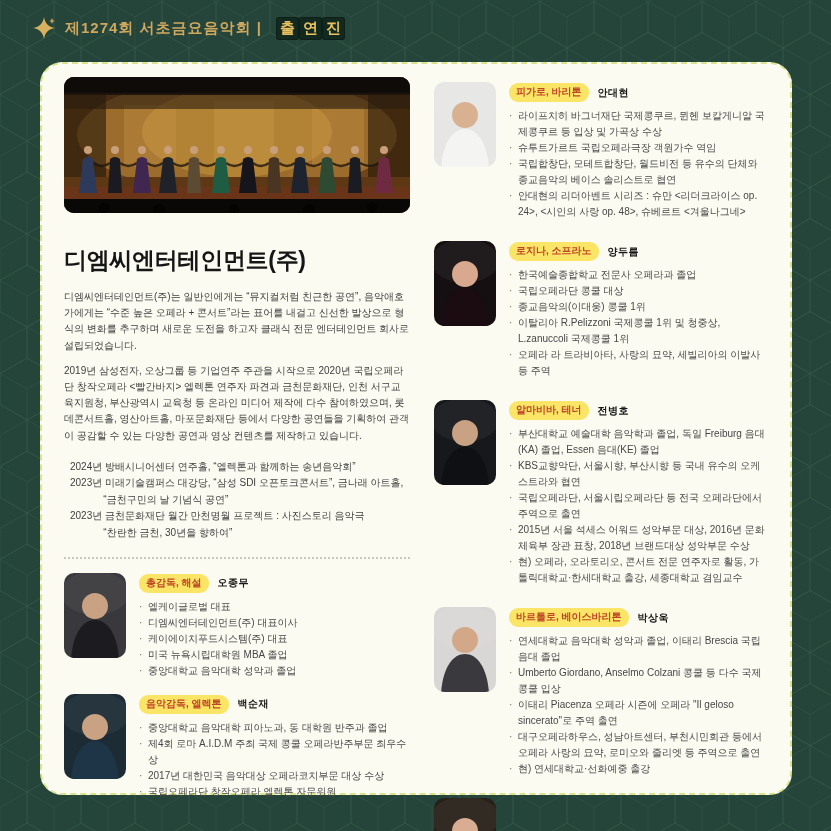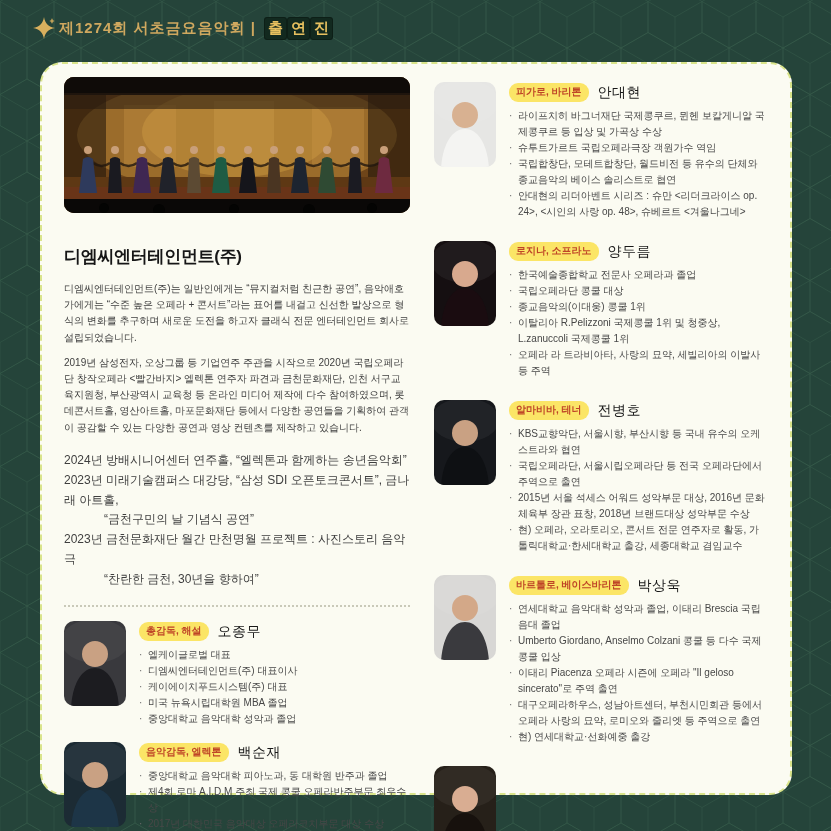--- a/index.html
+++ b/index.html
@@ -3,50 +3,50 @@
 <meta charset="utf-8">
 <style>
   html,body{margin:0;padding:0;}
   body{
     width:831px;height:831px;position:relative;overflow:hidden;
     background:#25443a;
     font-family:"Liberation Sans","DejaVu Sans",sans-serif;
   }
   #bg-pattern{position:absolute;inset:0;}
   
-  .header{position:absolute;top:16px;left:32px;display:flex;align-items:center;gap:3px;z-index:2;}
+  .header{position:absolute;top:16px;left:32px;display:flex;align-items:center;gap:9px;z-index:2;}
   .star{width:24px;height:24px;flex:none;}
   .title{font-size:15px;font-weight:700;color:#cfa85f;letter-spacing:1px;}
   .hl{display:inline-flex;gap:2px;margin-left:6px;}
   .hl-char{background:#12291f;color:#e7c05f;font-weight:700;font-size:15px;
     padding:1px 3px;border-radius:2px;box-shadow:0 0 0 1px #0d1f17;}
   
   .card{position:absolute;left:40px;top:62px;width:752px;height:733px;box-sizing:border-box;
     background:#fbfbf2;border:2px dashed #d9e48a;border-radius:22px;
     padding:13px 22px 18px 22px;display:flex;gap:24px;z-index:1;}
   .col-left{width:346px;flex:none;}
   .col-right{flex:1;min-width:0;padding-top:5px;}
   
   .stage-photo{width:346px;height:136px;border-radius:10px;overflow:hidden;margin-bottom:32px;background:#1a120c;}
   
-  .company-name{font-size:17px;font-weight:700;color:#161616;margin:0 0 13px 0;letter-spacing:-0.3px;}
+  .company-name{font-size:23px;font-weight:700;color:#161616;margin:0 0 13px 0;letter-spacing:-0.3px;}
   .para{font-size:10px;line-height:1.62;color:#3e3e3e;margin:0 0 9px 0;}
-  .events{font-size:12px;line-height:1.66;color:#3e3e3e;margin-top:15px;}
+  .events{font-size:10px;line-height:1.66;color:#3e3e3e;margin-top:15px;margin-left:6px;}
   .event-line{white-space:pre-wrap;}
   .divider{border:none;border-top:2px dotted #c9c9b9;margin:15px 0 14px 0;}
   
   .profile{display:flex;gap:13px;margin-bottom:15px;}
   .col-right .profile{margin-bottom:21px;}
   .profile-photo{width:62px;height:85px;border-radius:10px;overflow:hidden;flex:none;}
   .profile-photo svg{display:block;}
   .profile-info{flex:1;min-width:0;}
   .title-row{display:flex;align-items:center;gap:9px;margin:1px 0 6px 0;}
   .badge{background:#fbe566;color:#bf4527;font-weight:700;font-size:10px;
     padding:2px 7px 3px 7px;border-radius:9px;white-space:nowrap;}
-  .name{font-size:14px;font-weight:400;color:#181818;letter-spacing:0.5px;white-space:nowrap;}
+  .name{font-size:10px;font-weight:700;color:#181818;letter-spacing:0.5px;white-space:nowrap;}
   .items{margin:0;padding:0;list-style:none;font-size:10px;color:#474747;line-height:1.6;}
   .items li{position:relative;padding-left:9px;}
   .items li::before{content:"·";position:absolute;left:0;color:#6a6a6a;}
 </style>
 </head>
 <body>
 
 <svg id="bg-pattern" width="831" height="831" viewBox="0 0 831 831" xmlns="http://www.w3.org/2000/svg">
     <path d="M27 0L54 15.5L54 46.5L27 62L0 46.5L0 15.5Z M0 15.5L27 31L54 15.5 M27 31L27 62" transform="translate(-54,-14)" fill="none" stroke="#39604e" stroke-opacity="0.45" stroke-width="1"></path>
     <path d="M27 0L54 15.5L54 46.5L27 62L0 46.5L0 15.5Z M0 15.5L27 31L54 15.5 M27 31L27 62" transform="translate(0,-14)" fill="none" stroke="#39604e" stroke-opacity="0.45" stroke-width="1"></path>
@@ -584,20 +584,21 @@
               <circle cx="31" cy="33" r="13" fill="#c9a183"></circle>
               <path d="M31 47 C19 47 9 60 7 86 L55 86 C53 60 43 47 31 47 Z" fill="#0e1013"></path>
             </svg>
           </div>
           <div class="profile-info">
             <div class="title-row">
               <span class="badge">알마비바, 테너</span>
               <span class="name">전병호</span>
             </div>
             <ul class="items">
+              <li>부산대학교 예술대학 음악학과 졸업, 독일 Freiburg 음대(KA) 졸업, Essen 음대(KE) 졸업</li>
               <li>KBS교향악단, 서울시향, 부산시향 등 국내 유수의 오케스트라와 협연</li>
               <li>국립오페라단, 서울시립오페라단 등 전국 오페라단에서 주역으로 출연</li>
               <li>2015년 서울 석세스 어워드 성악부문 대상, 2016년 문화체육부 장관 표창, 2018년 브랜드대상 성악부문 수상</li>
               <li>현) 오페라, 오라토리오, 콘서트 전문 연주자로 활동, 가톨릭대학교·한세대학교 출강, 세종대학교 겸임교수</li>
             </ul>
           </div>
         </div>
         <div class="profile">
           <div class="profile-photo">
             <svg viewBox="0 0 62 86" width="62" height="86" xmlns="http://www.w3.org/2000/svg">

